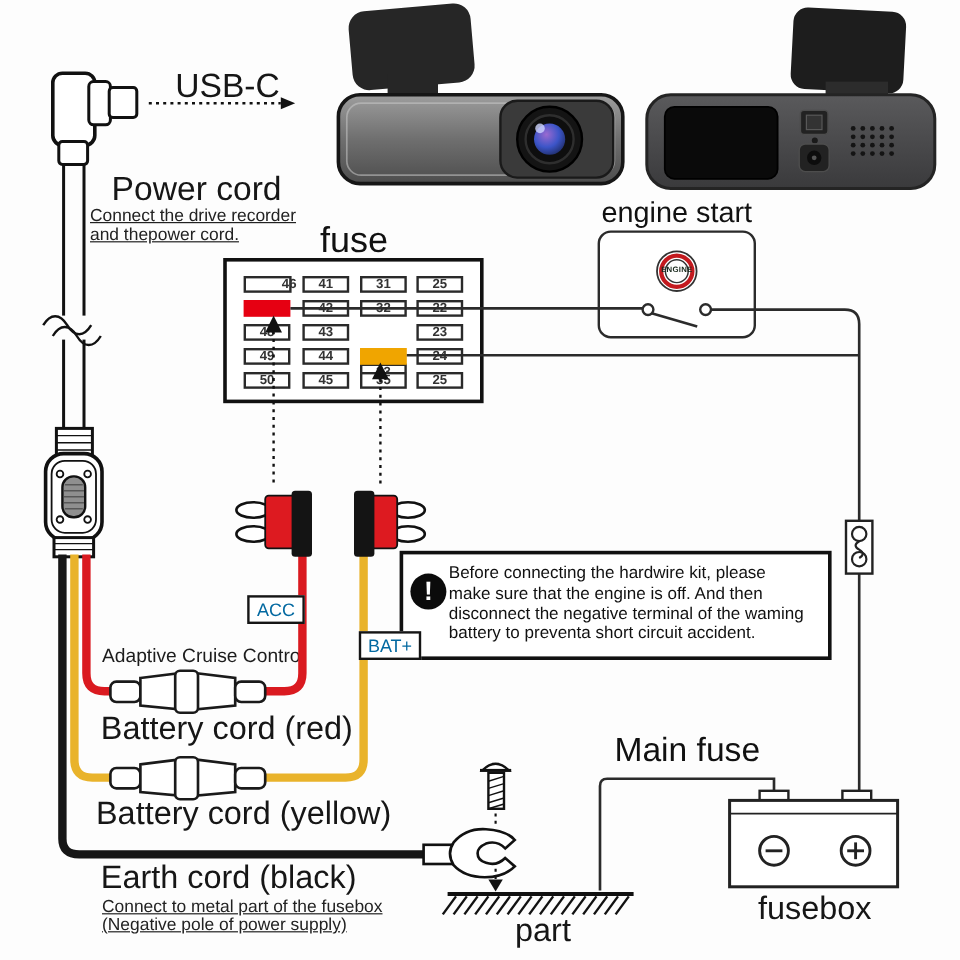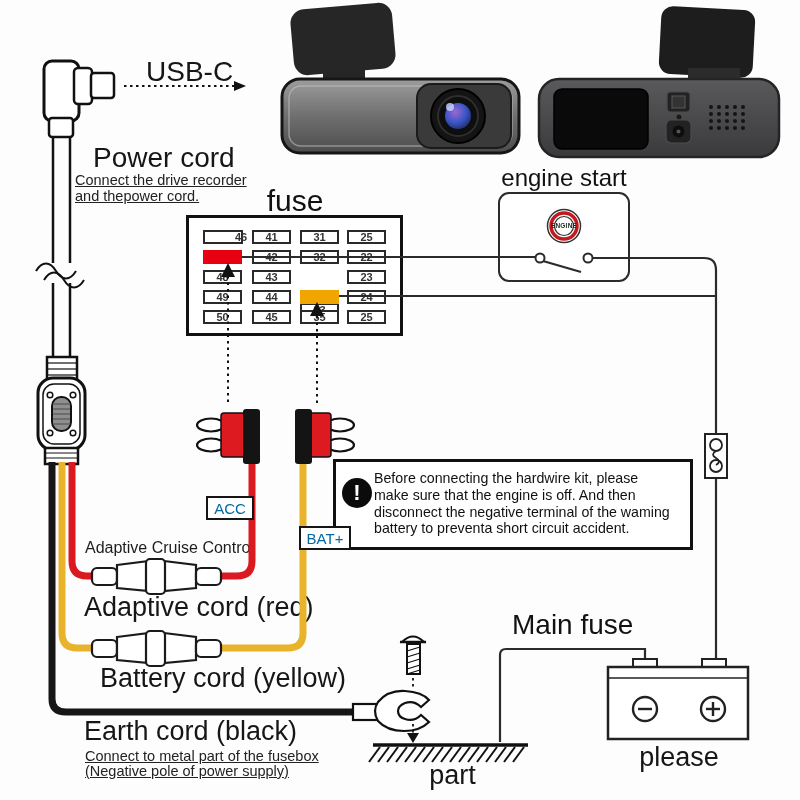--- a/index.html
+++ b/index.html
@@ -70,39 +70,39 @@
     <div class="fc" style="left:252px;top:290px;">44</div>
     <div class="fc-solid" style="left:300px;top:290px;background:#f0a500;"></div>
     <div class="fc" style="left:347px;top:290px;">24</div>
 
     <div class="fc" style="left:203px;top:310px;">50</div>
     <div class="fc" style="left:252px;top:310px;">45</div>
     <div class="fc" style="left:300px;top:310px;">35</div>
     <div class="fc" style="left:347px;top:310px;">25</div>
 
     <div class="abs" style="left:85px;top:539px;font-size:16px;color:#1d1d1d;">Adaptive Cruise Control</div>
-    <div class="abs h2" style="left:84px;top:592px;">Adaptive cord (red)</div>
-    <div class="abs h2" style="left:100px;top:663px;">Battery cord (yellow)</div>
+    <div class="abs h2" style="left:84px;top:592px;">Battery cord (red)</div>
+    <div class="abs h2" style="left:80px;top:663px;">Battery cord (yellow)</div>
     <div class="abs h2" style="left:84px;top:716px;">Earth cord (black)</div>
     <div class="abs small" style="left:85px;top:748px;">Connect to metal part of the fusebox</div>
     <div class="abs small" style="left:85px;top:763px;text-align:center;">(Negative pole of power supply)</div>
 
     <div class="warnbox">
       <div class="warnicon">!</div>
       <div class="warntext">
         <div>Before connecting the hardwire kit, please</div>
         <div>make sure that the engine is off. And then</div>
         <div>disconnect the negative terminal of the waming</div>
         <div>battery to preventa short circuit accident.</div>
       </div>
     </div>
 
     <div class="abs" style="left:512px;top:609px;font-size:28px;">Main fuse</div>
     <div class="abs ctr h2" style="left:375px;top:760px;width:155px;">part</div>
-    <div class="abs ctr h2" style="left:608px;top:742px;width:142px;">please</div>
+    <div class="abs ctr h2" style="left:608px;top:742px;width:142px;">fusebox</div>
   </div>
 
   <svg class="lyr" id="art" viewBox="0 0 800 800">
     <defs>
       <linearGradient id="gCam1" x1="0" y1="0" x2="0" y2="1">
         <stop offset="0" stop-color="#9d9d9d"></stop>
           <stop offset="0.5" stop-color="#6f6f6f"></stop>
           <stop offset="1" stop-color="#4d4d4d"></stop>
       </linearGradient>
       <linearGradient id="gCam2" x1="0" y1="0" x2="0" y2="1">

